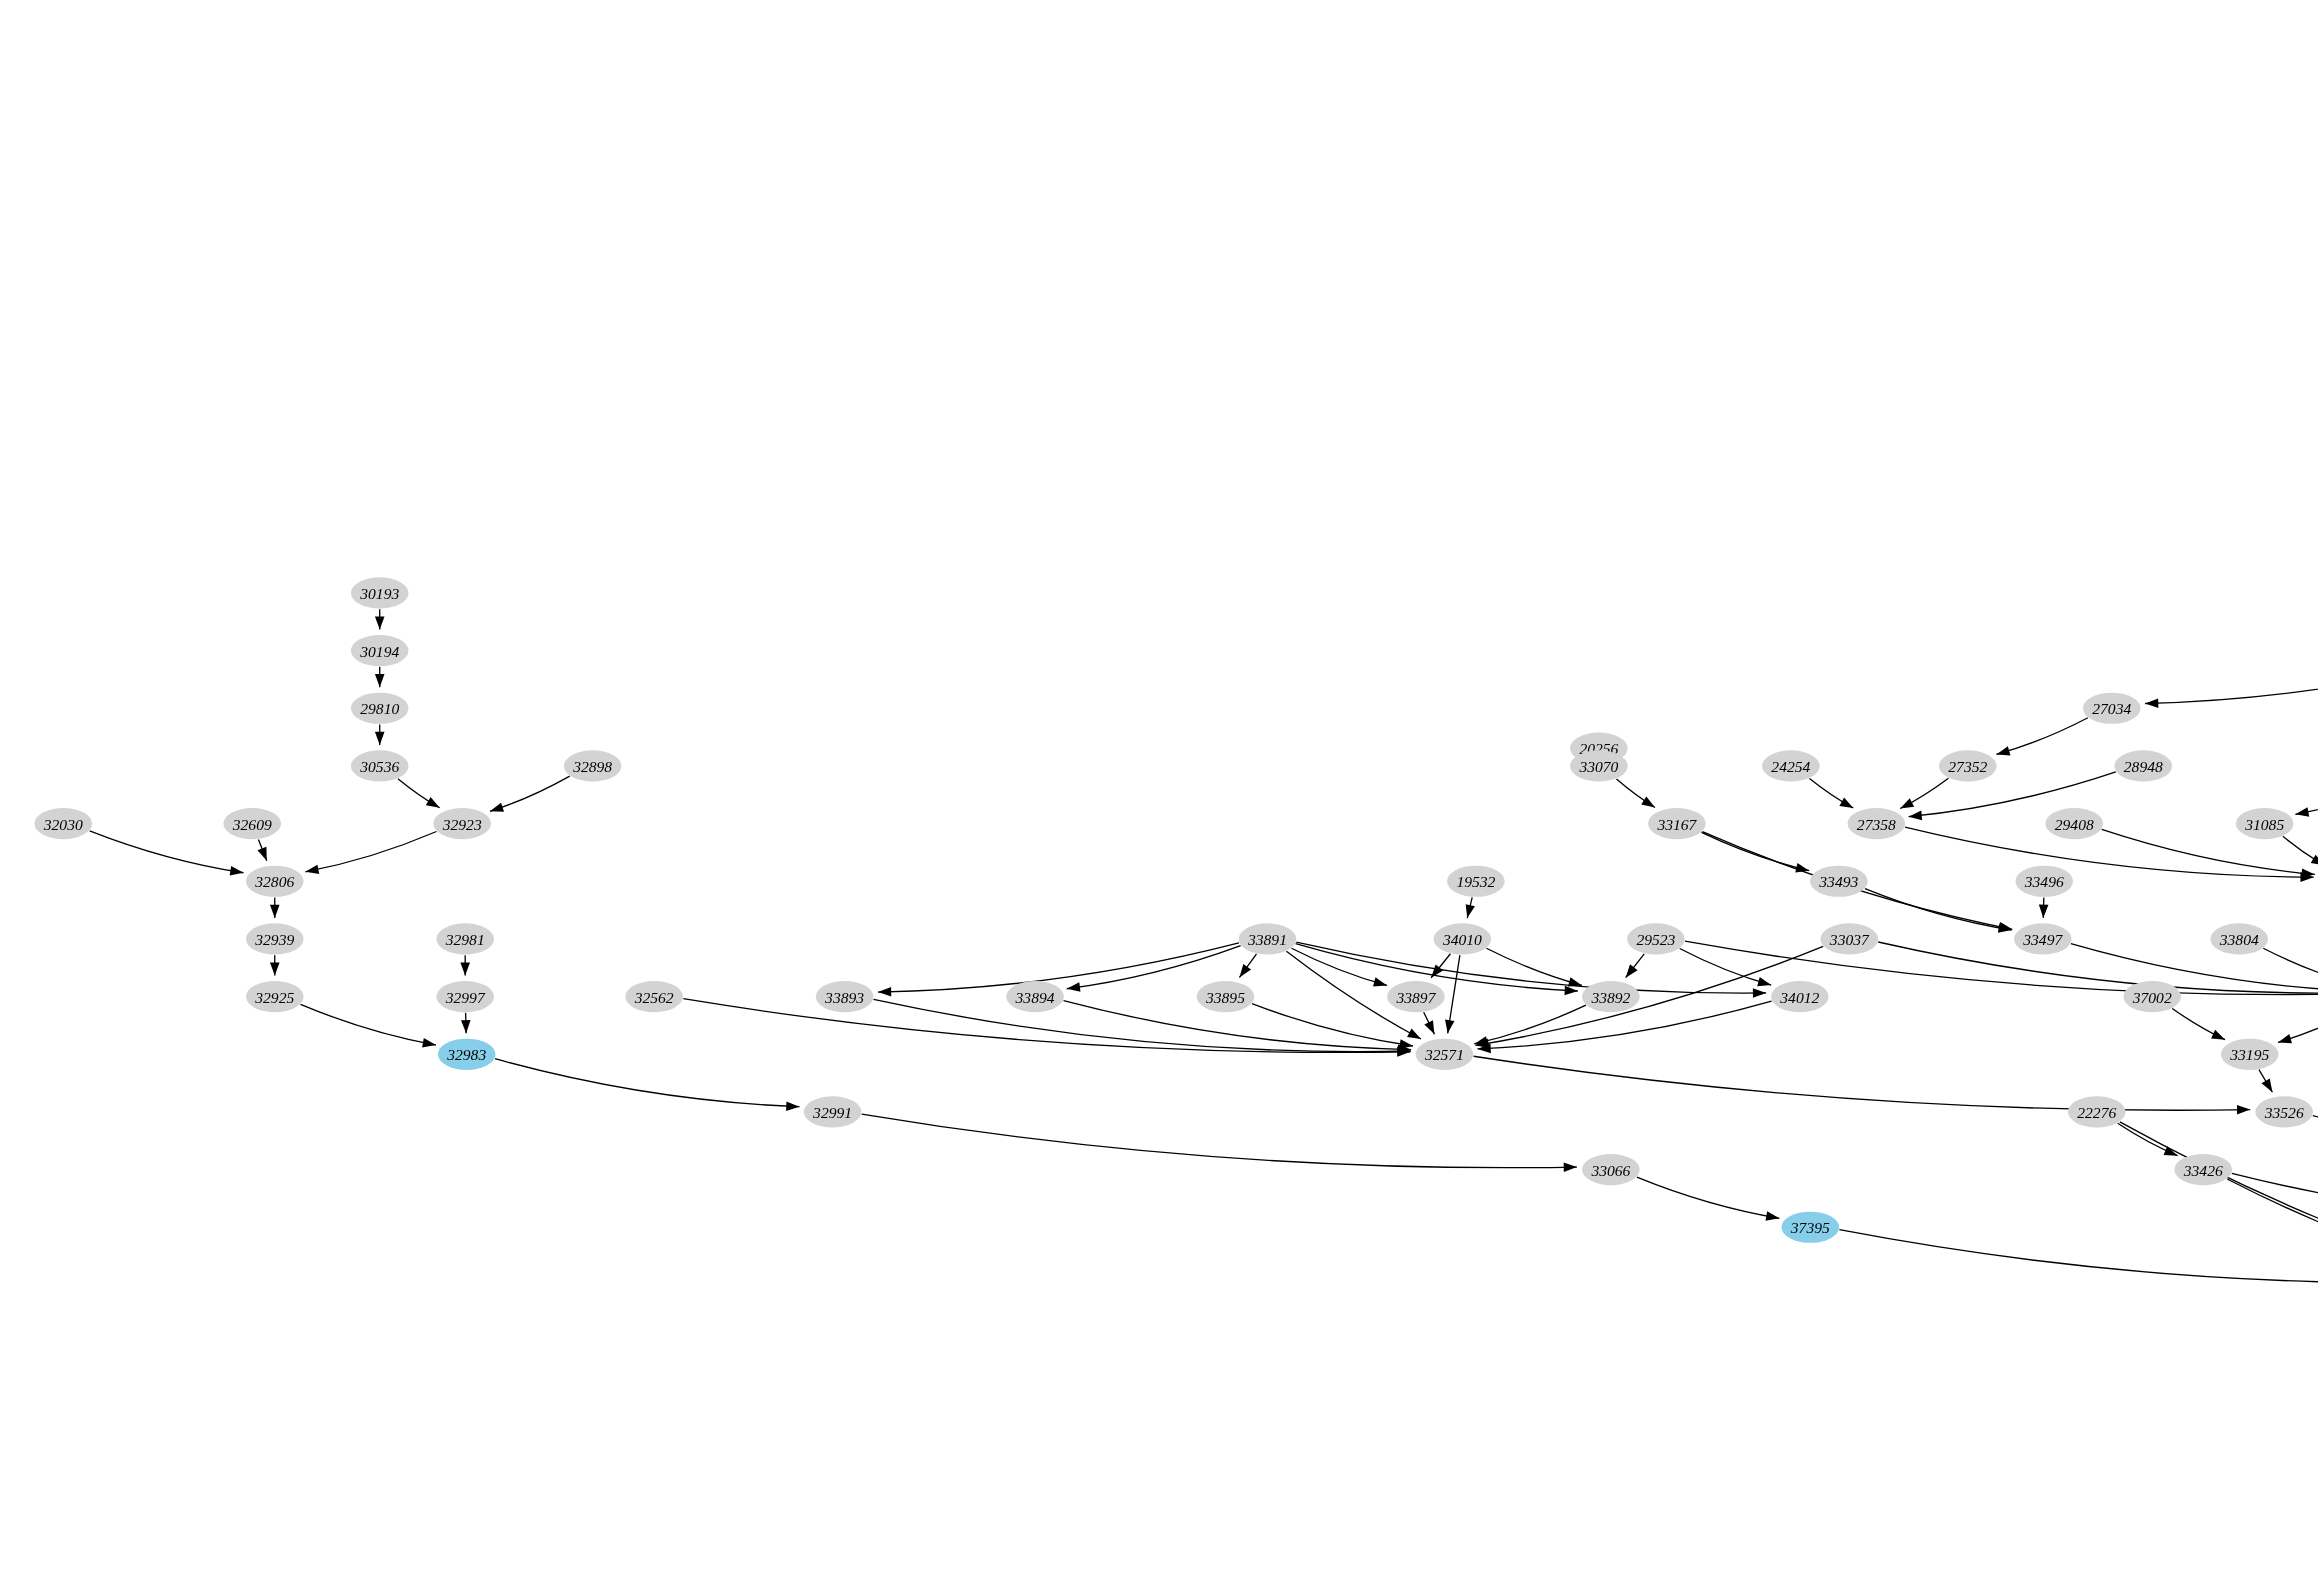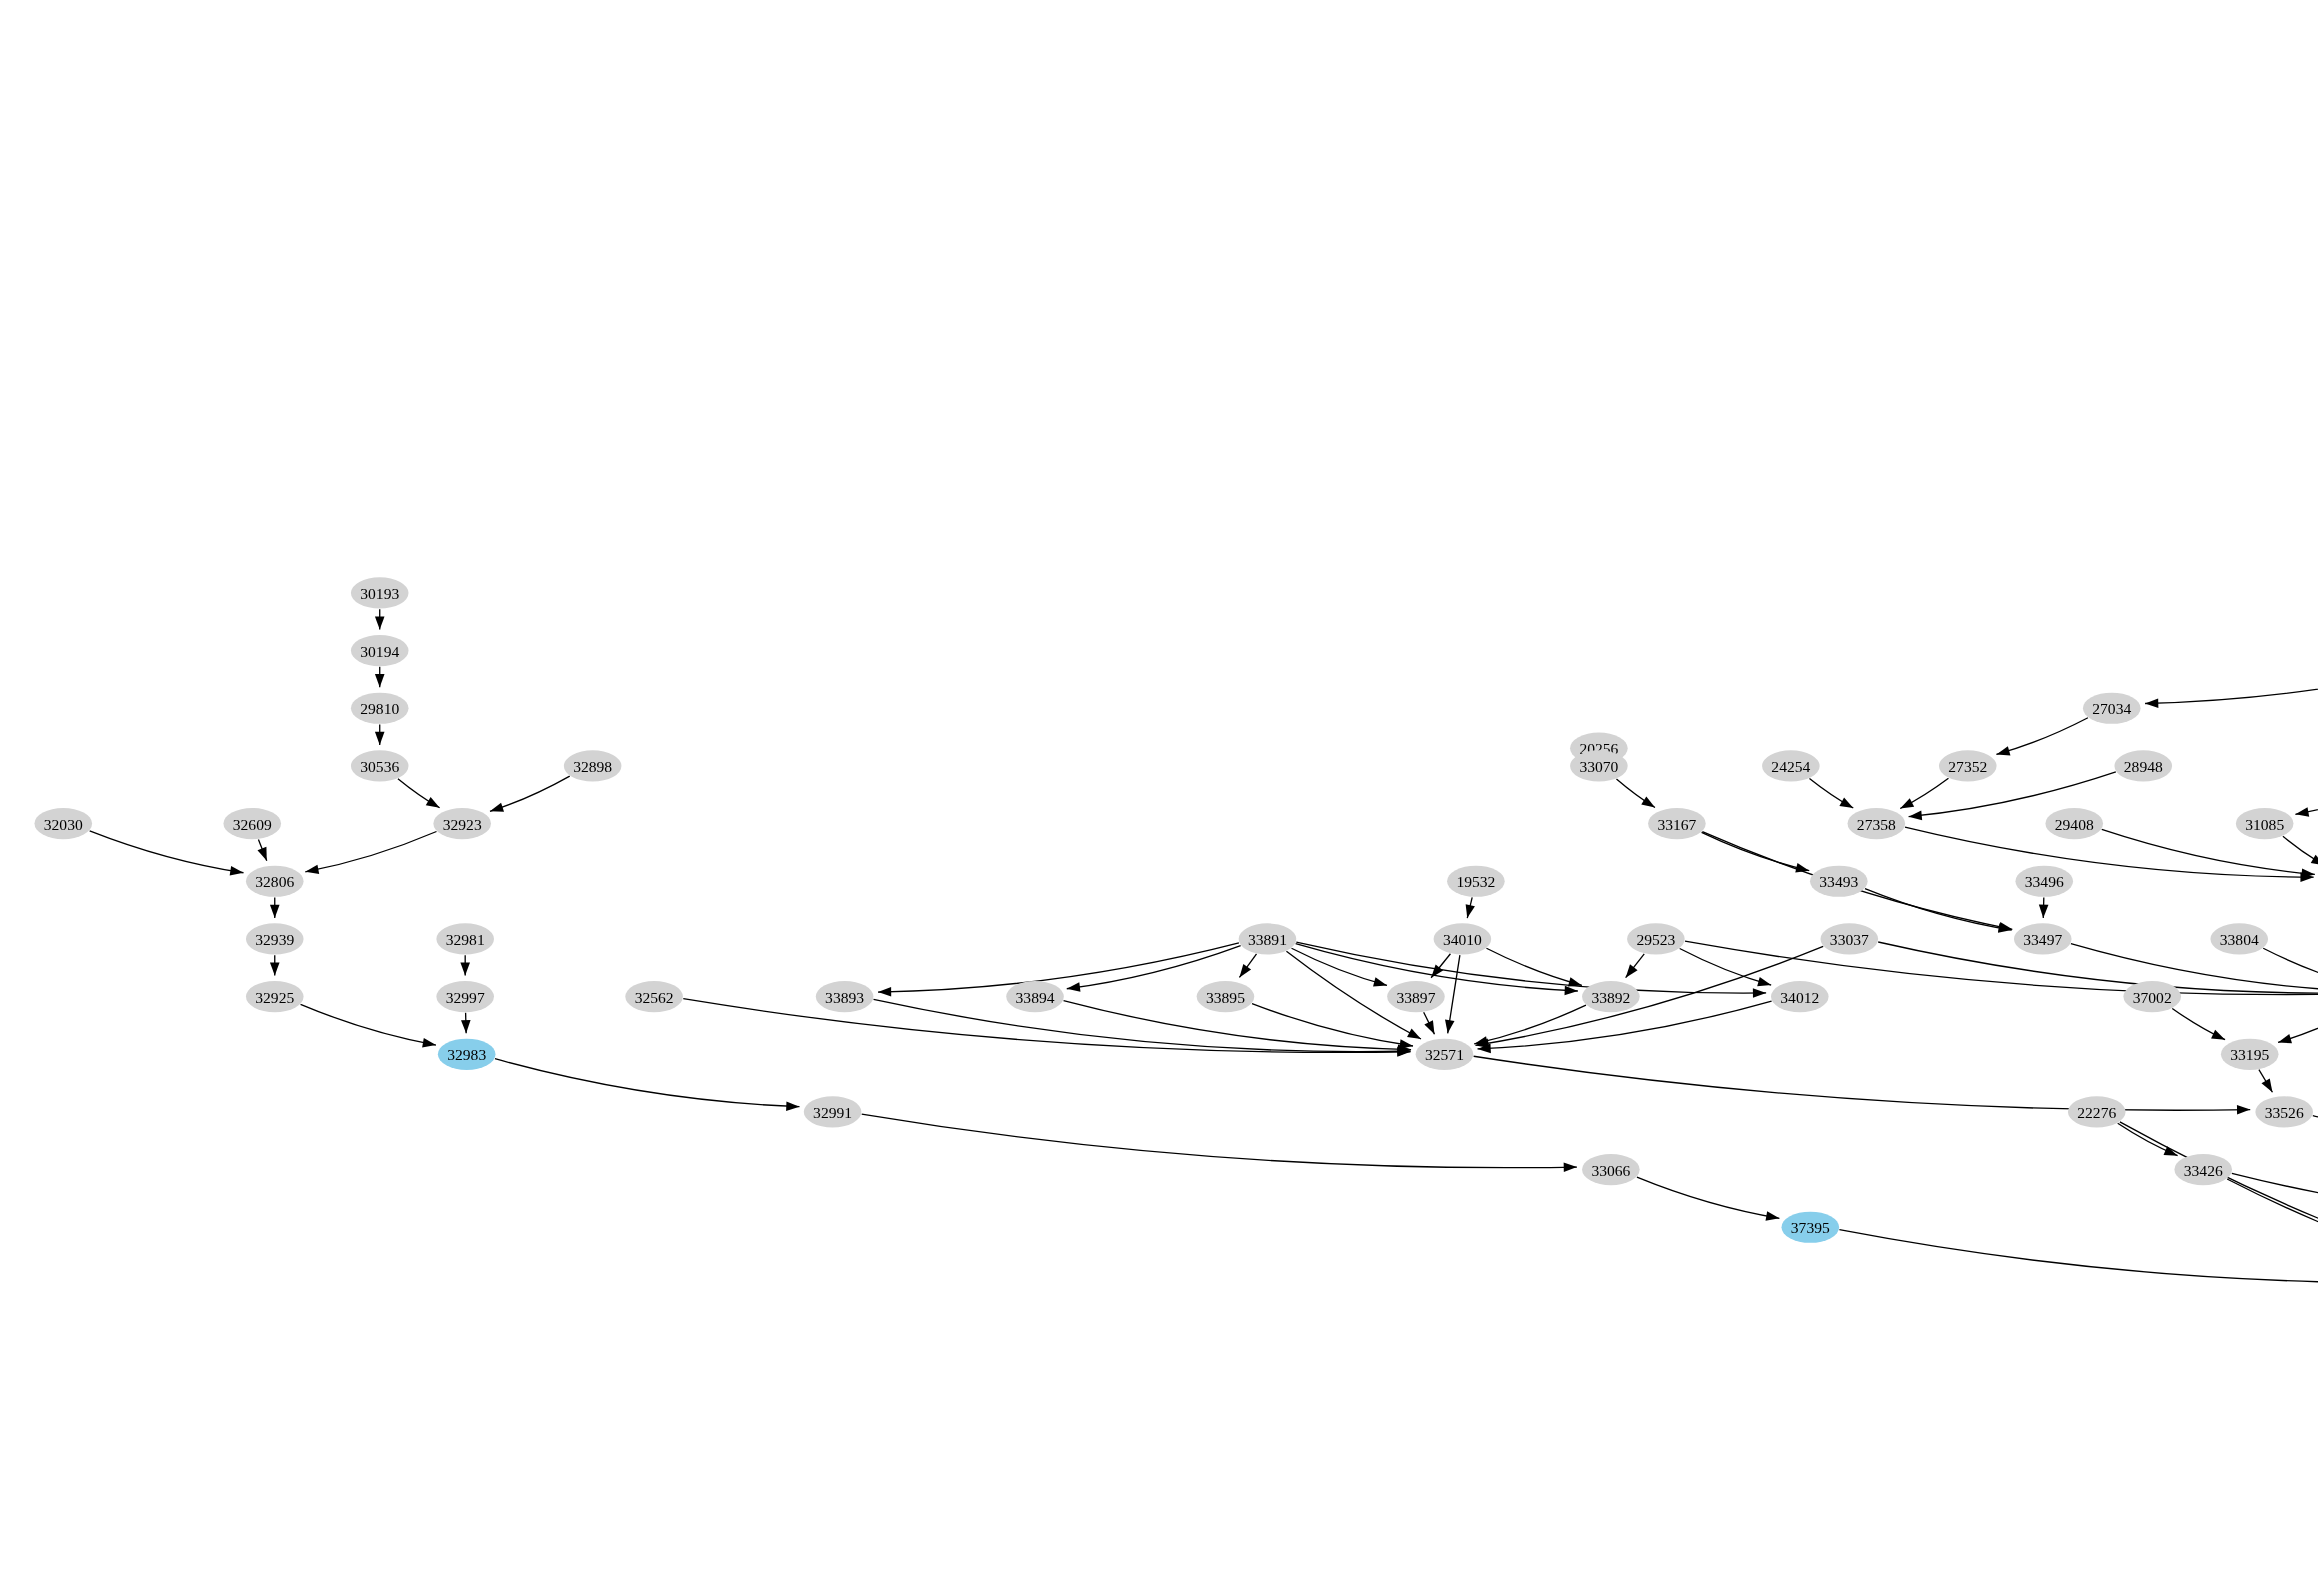--- a/index.html
+++ b/index.html
@@ -6,20 +6,21 @@
     margin: 0;
     padding: 0;
     background: #ffffff;
   }
   #graph-root {
     width: 2319px;
     height: 1591px;
     position: relative;
     background: #ffffff;
     font-family: "Liberation Serif", "DejaVu Serif", serif;
+    font-style: italic;
   }
   svg#graph-canvas {
     display: block;
     width: 2319px;
     height: 1591px;
   }
   .node-shape {
     stroke: none;
   }
   .node-label {

